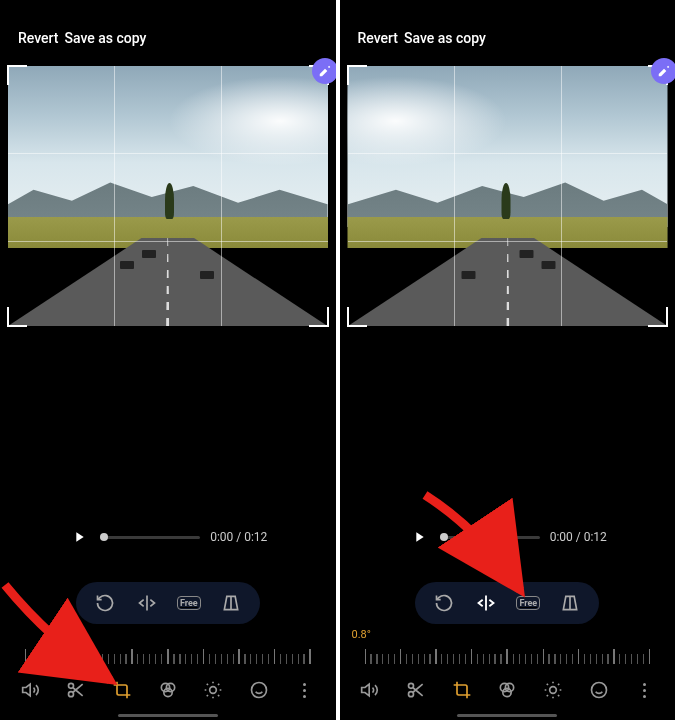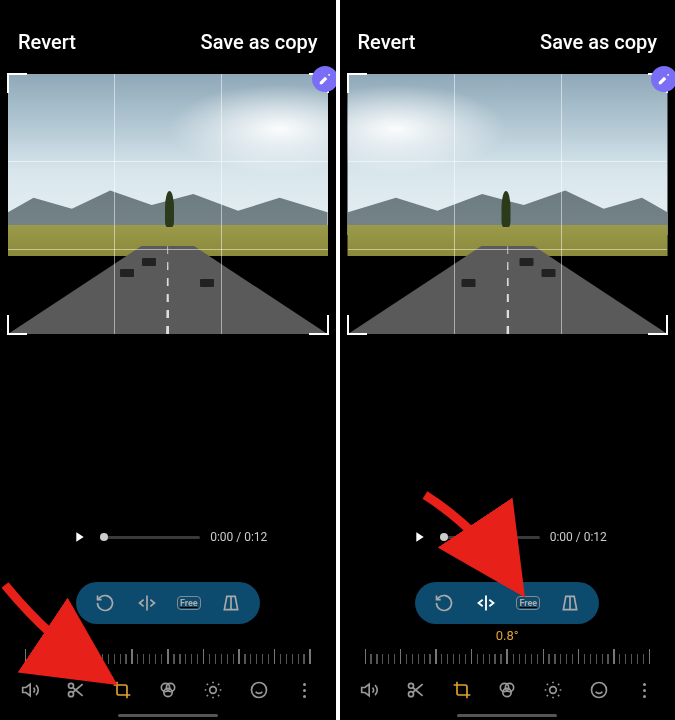--- a/index.html
+++ b/index.html
@@ -1,19 +1,19 @@
 <!DOCTYPE html>
 <html><head>
 <meta charset="utf-8">
 <style>
   * { box-sizing: border-box; margin: 0; padding: 0; }
   body { background: #fff; font-family: -apple-system, Roboto, sans-serif; }
   .container { display: flex; gap: 4px; width: 675px; height: 720px; background: #fff; }
   .screen { flex: 1; background: #000; position: relative; overflow: hidden; }
-  .header { display: flex; justify-content: space-between; gap: 23px; padding: 30px 18px 20px; color: #fff; font-size: 20px; font-weight: 500; }
+  .header { display: flex; justify-content: flex-start; gap: 6px; padding: 30px 18px 20px; color: #fff; font-size: 14px; font-weight: 500; }
   .header > div { cursor: pointer; }
   .frame-area { position: relative; height: 260px; margin: 0 8px; }
   .photo { position: absolute; inset: 0; }
   .sky { position: absolute; top: 0; left: 0; right: 0; height: 62%; background: linear-gradient(#8fa8b8 0%, #b0c6d2 30%, #d8e6ec 60%, #e8f0f2 100%); }
   .cloud { position: absolute; top: 10px; left: 50%; right: 0; height: 90px; background: radial-gradient(ellipse at 70% 50%, rgba(255,255,255,0.95), transparent 70%); }
   .mtn { position: absolute; top: 42%; left: 0; right: 0; height: 28%; background: linear-gradient(#6a7a7e, #7a8a8e); clip-path: polygon(0 40%, 8% 20%, 20% 35%, 32% 10%, 45% 30%, 58% 15%, 72% 38%, 85% 20%, 100% 40%, 100% 100%, 0 100%); }
   .grass { position: absolute; top: 58%; left: 0; right: 0; height: 12%; background: linear-gradient(#9a9a4a, #8a8a3a); }
   .road { position: absolute; bottom: 0; left: 0; right: 0; height: 34%; background: #5a5a5a; clip-path: polygon(42% 0, 58% 0, 100% 100%, 0 100%); }
   .lane { position: absolute; bottom: 0; left: 49.5%; width: 1%; height: 34%; background: repeating-linear-gradient(#ddd 0 8px, transparent 8px 16px); clip-path: polygon(40% 0, 60% 0, 100% 100%, 0 100%); }
   .tree { position: absolute; top: 45%; left: 49%; width: 3%; height: 14%; background: #2a3a1a; border-radius: 50% 50% 20% 20%; }
@@ -25,24 +25,24 @@
   .corner { position: absolute; width: 20px; height: 20px; border: 2.5px solid #fff; }
   .tl { top: -1px; left: -1px; border-right: 0; border-bottom: 0; }
   .tr { top: -1px; right: -1px; border-left: 0; border-bottom: 0; }
   .bl { bottom: -1px; left: -1px; border-right: 0; border-top: 0; }
   .br { bottom: -1px; right: -1px; border-left: 0; border-top: 0; }
   .badge { position: absolute; top: -8px; right: -10px; width: 26px; height: 26px; background: #7b6ef6; border-radius: 50%; display: flex; align-items: center; justify-content: center; }
   .play-row { position: absolute; left: 0; right: 0; top: 526px; display: flex; align-items: center; justify-content: center; gap: 10px; color: #ccc; font-size: 12px; }
   .play-btn { width: 22px; height: 22px; display: flex; align-items: center; justify-content: center; }
   .prog { width: 100px; height: 3px; background: #3a3a3a; border-radius: 2px; position: relative; }
   .prog::before { content: ""; position: absolute; left: 0; top: -3px; width: 8px; height: 8px; background: #ccc; border-radius: 50%; }
-  .pill { position: absolute; left: 50%; transform: translateX(-50%); top: 582px; display: flex; align-items: center; gap: 20px; background: #0c4a6e; padding: 10px 18px; border-radius: 30px; text-decoration: underline; }
+  .pill { position: absolute; left: 50%; transform: translateX(-50%); top: 582px; display: flex; align-items: center; gap: 20px; background: #0f172a; padding: 10px 18px; border-radius: 30px; text-decoration: underline; }
   .pill > div { width: 22px; height: 22px; display: flex; align-items: center; justify-content: center; color: #aaa; }
   .free-icon { font-size: 9px; font-weight: 700; border: 1.4px solid #888; border-radius: 4px; padding: 1px 2px; color: #aaa; }
-  .angle { position: absolute; top: 628px; left: 0; right: 0; text-align: center; color: #e0a030; font-size: 13px; }
+  .angle { position: absolute; top: 628px; left: 0; right: 0; text-align: left; color: #e0a030; font-size: 11px; padding-left: 12px; }
   .ruler { position: absolute; top: 640px; left: 25px; right: 25px; height: 24px; display: flex; justify-content: space-between; align-items: flex-end; }
   .ruler span { width: 1.2px; height: 10px; background: #555; }
   .ruler span:nth-child(6n+1) { height: 15px; background: #777; }
   .ruler .mark { height: 17px; background: #e0a030; width: 2px; }
   .bottom { position: absolute; bottom: 18px; left: 0; right: 0; display: flex; justify-content: space-around; align-items: center; padding: 0 8px; }
   .bottom > div { width: 24px; height: 24px; display: flex; align-items: center; justify-content: center; color: #999; }
   .active { color: #e0a030 !important; }
   .dots { display: flex; flex-direction: column; gap: 3px; }
   .dots i { width: 3px; height: 3px; background: #999; border-radius: 50%; }
   .arrow { position: absolute; z-index: 10; pointer-events: none; }

